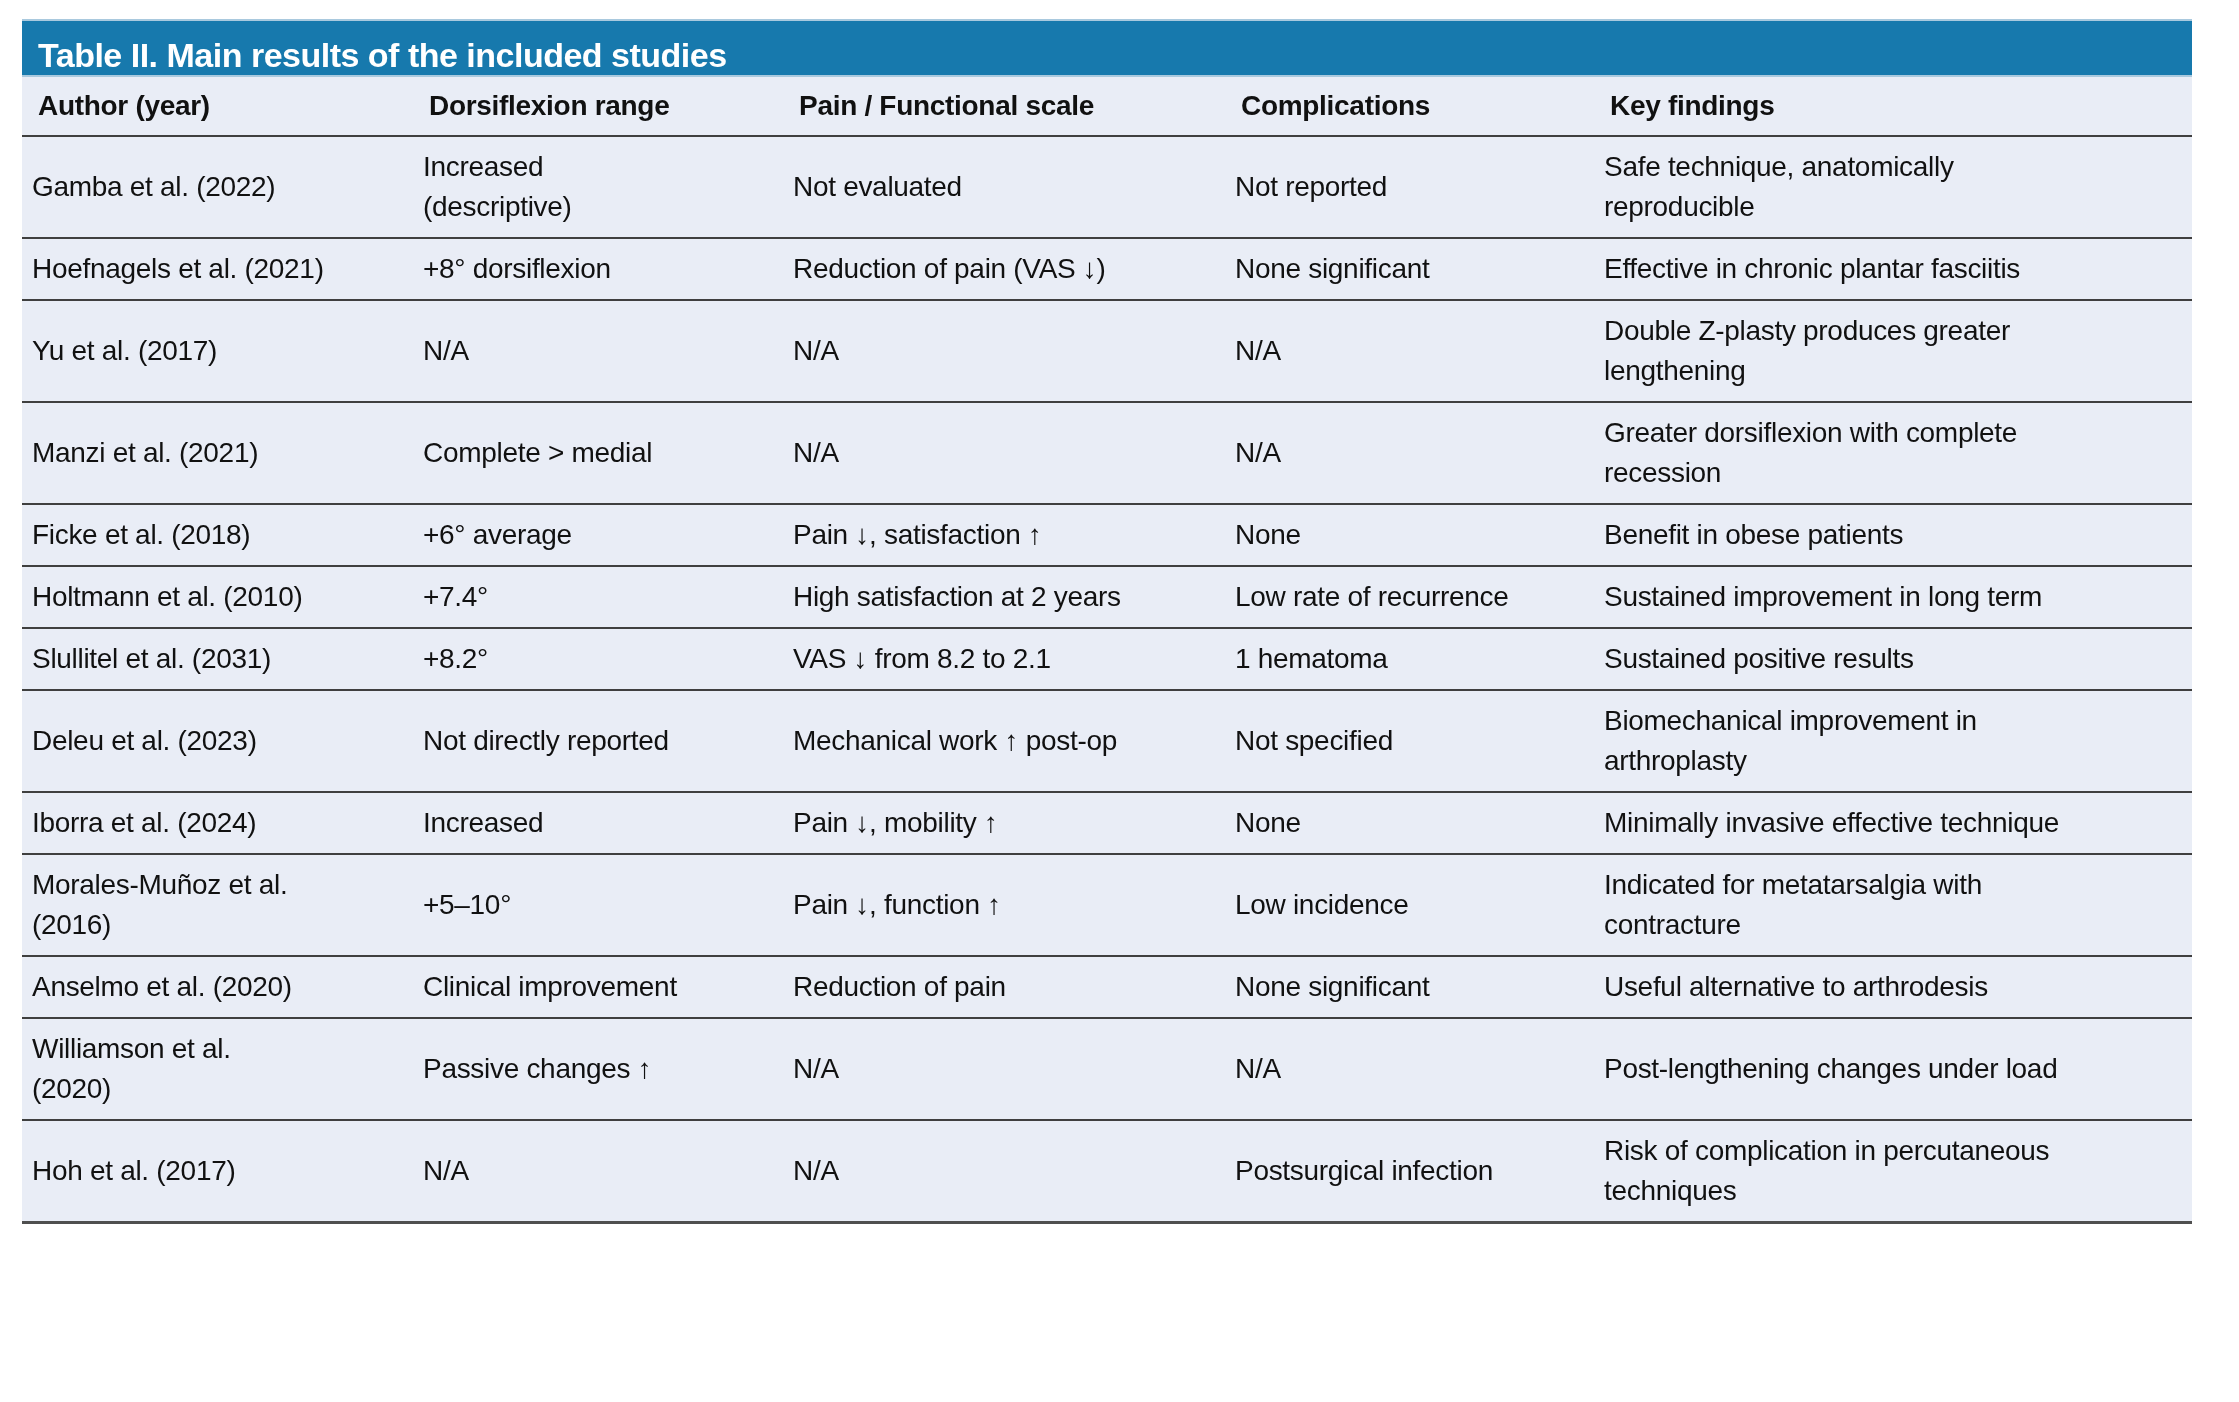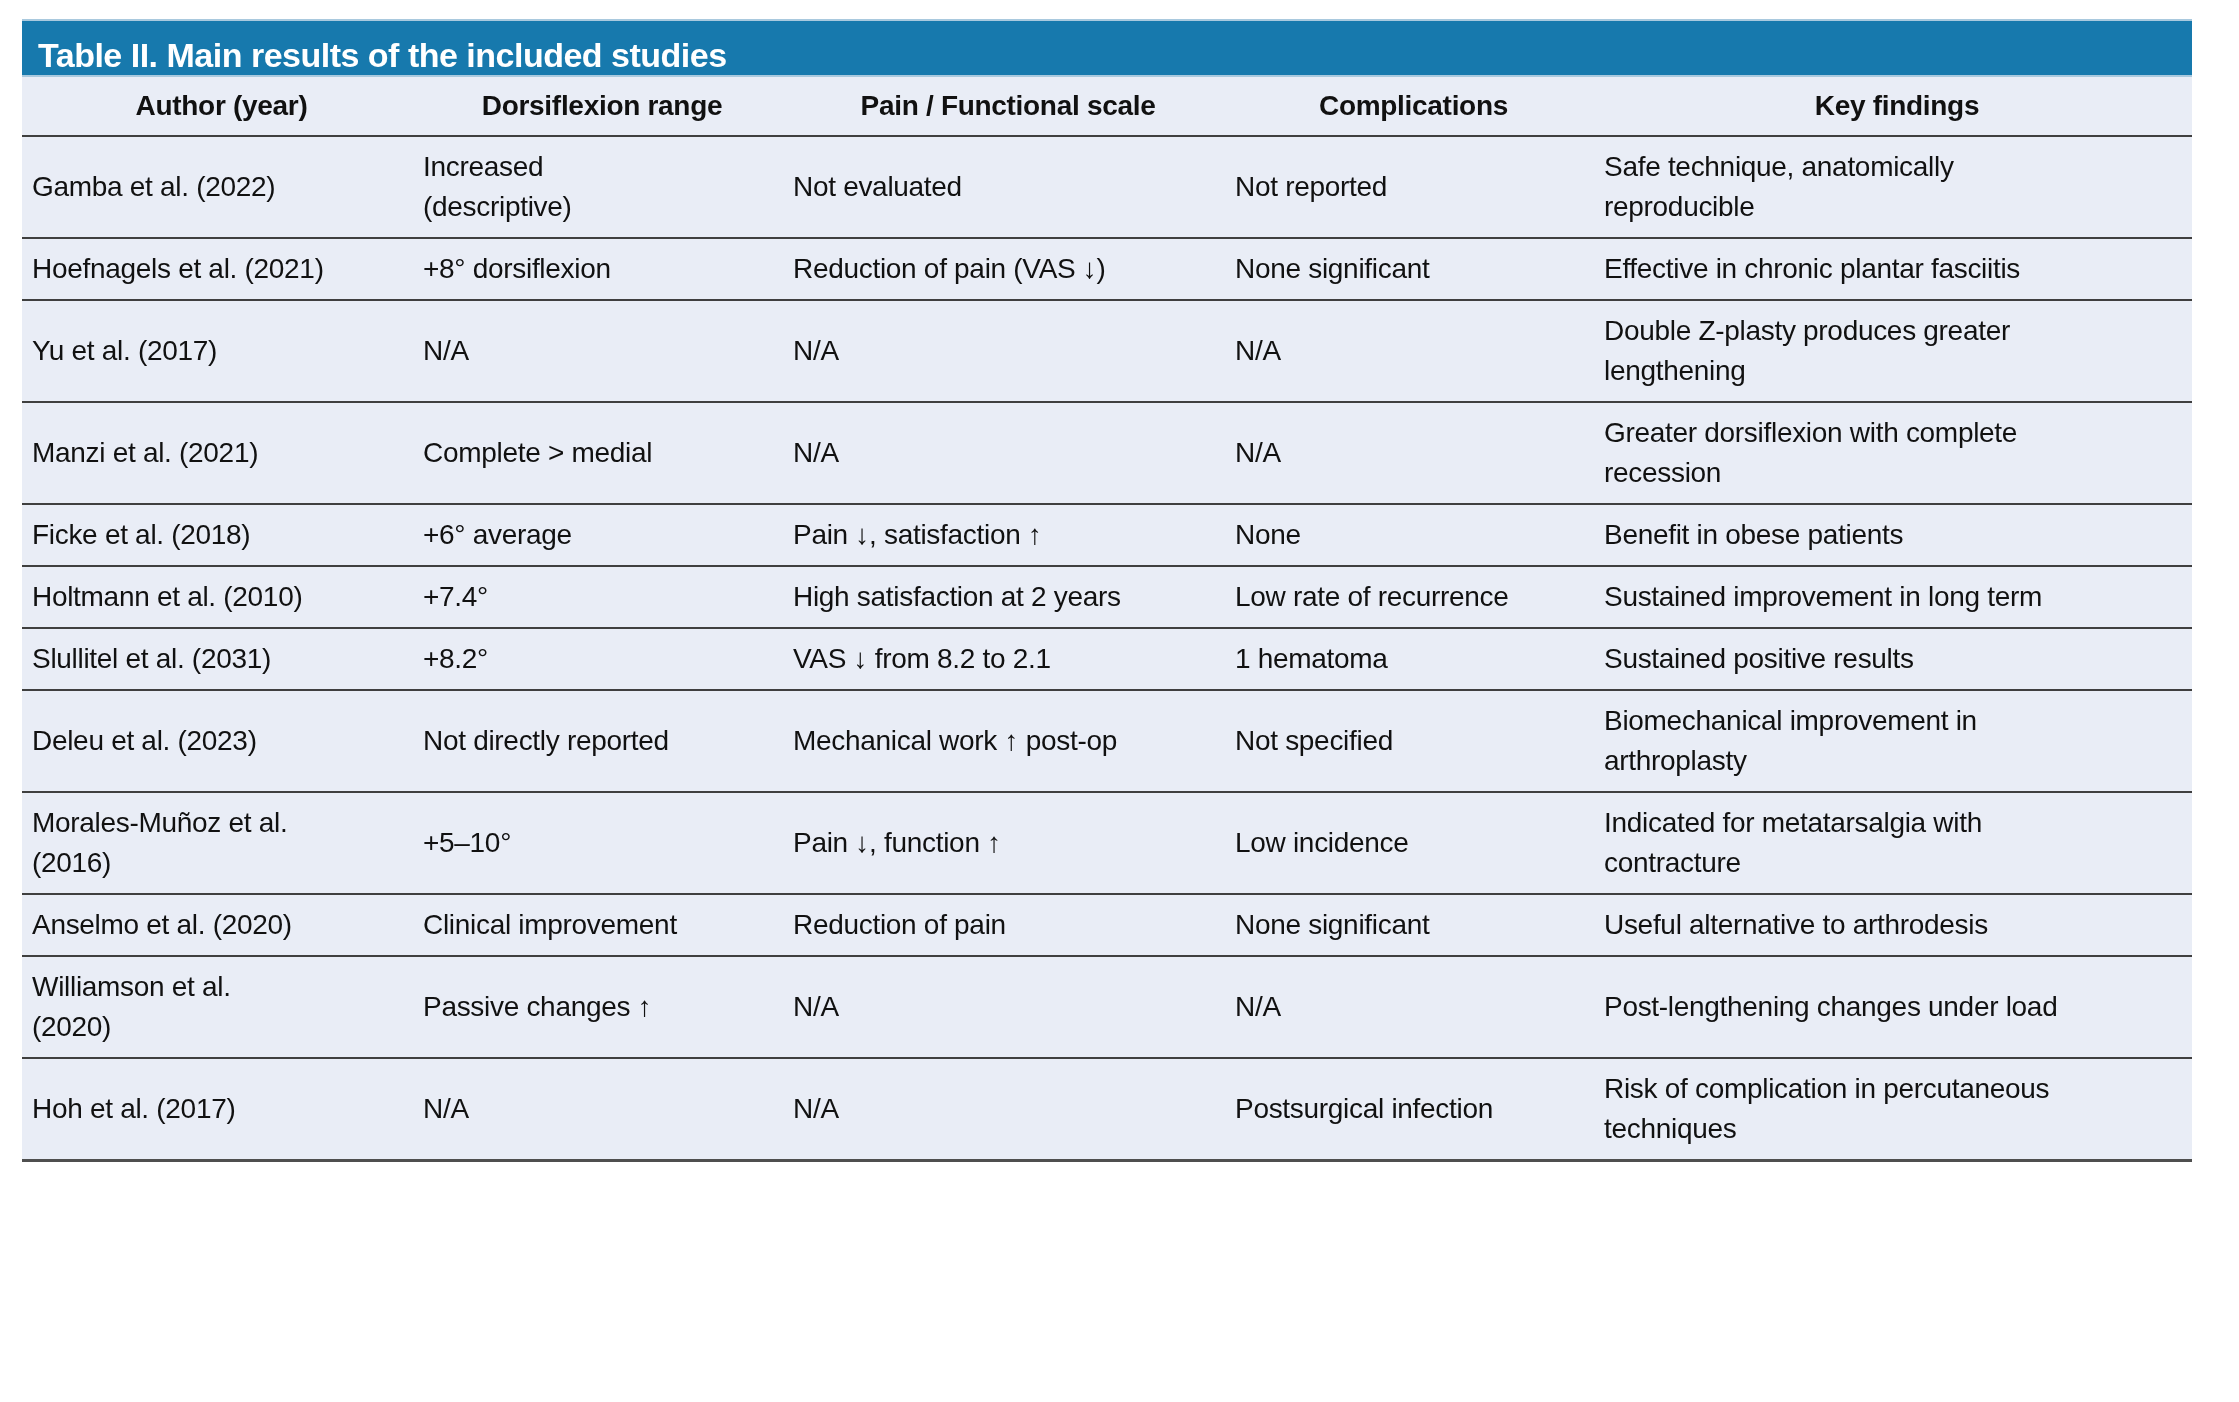--- a/index.html
+++ b/index.html
@@ -41,21 +41,21 @@
     padding-left: 16px;
     white-space: nowrap;
   }
   table.results {
     width: 100%;
     border-collapse: collapse;
     table-layout: fixed;
     background: var(--table-bg);
   }
   table.results th {
-    text-align: center;
+    text-align: left;
     vertical-align: middle;
     font-weight: bold;
     font-size: 28px;
     line-height: 36px;
     letter-spacing: -0.3px;
     padding: 11px 8px 11px 16px;
   }
   table.results td {
     font-size: 28px;
     line-height: 40px;
@@ -149,20 +149,27 @@
         </tr>
         <tr>
           <td>Deleu et al. (2023)</td>
           <td>Not directly reported</td>
           <td>Mechanical work ↑ post-op</td>
           <td>Not specified</td>
           <td>Biomechanical improvement in
 arthroplasty</td>
         </tr>
         <tr>
+          <td>Iborra et al. (2024)</td>
+          <td>Increased</td>
+          <td>Pain ↓, mobility ↑</td>
+          <td>None</td>
+          <td>Minimally invasive effective technique</td>
+        </tr>
+        <tr>
           <td>Morales-Muñoz et al.
 (2016)</td>
           <td>+5–10°</td>
           <td>Pain ↓, function ↑</td>
           <td>Low incidence</td>
           <td>Indicated for metatarsalgia with
 contracture</td>
         </tr>
         <tr>
           <td>Anselmo et al. (2020)</td>

